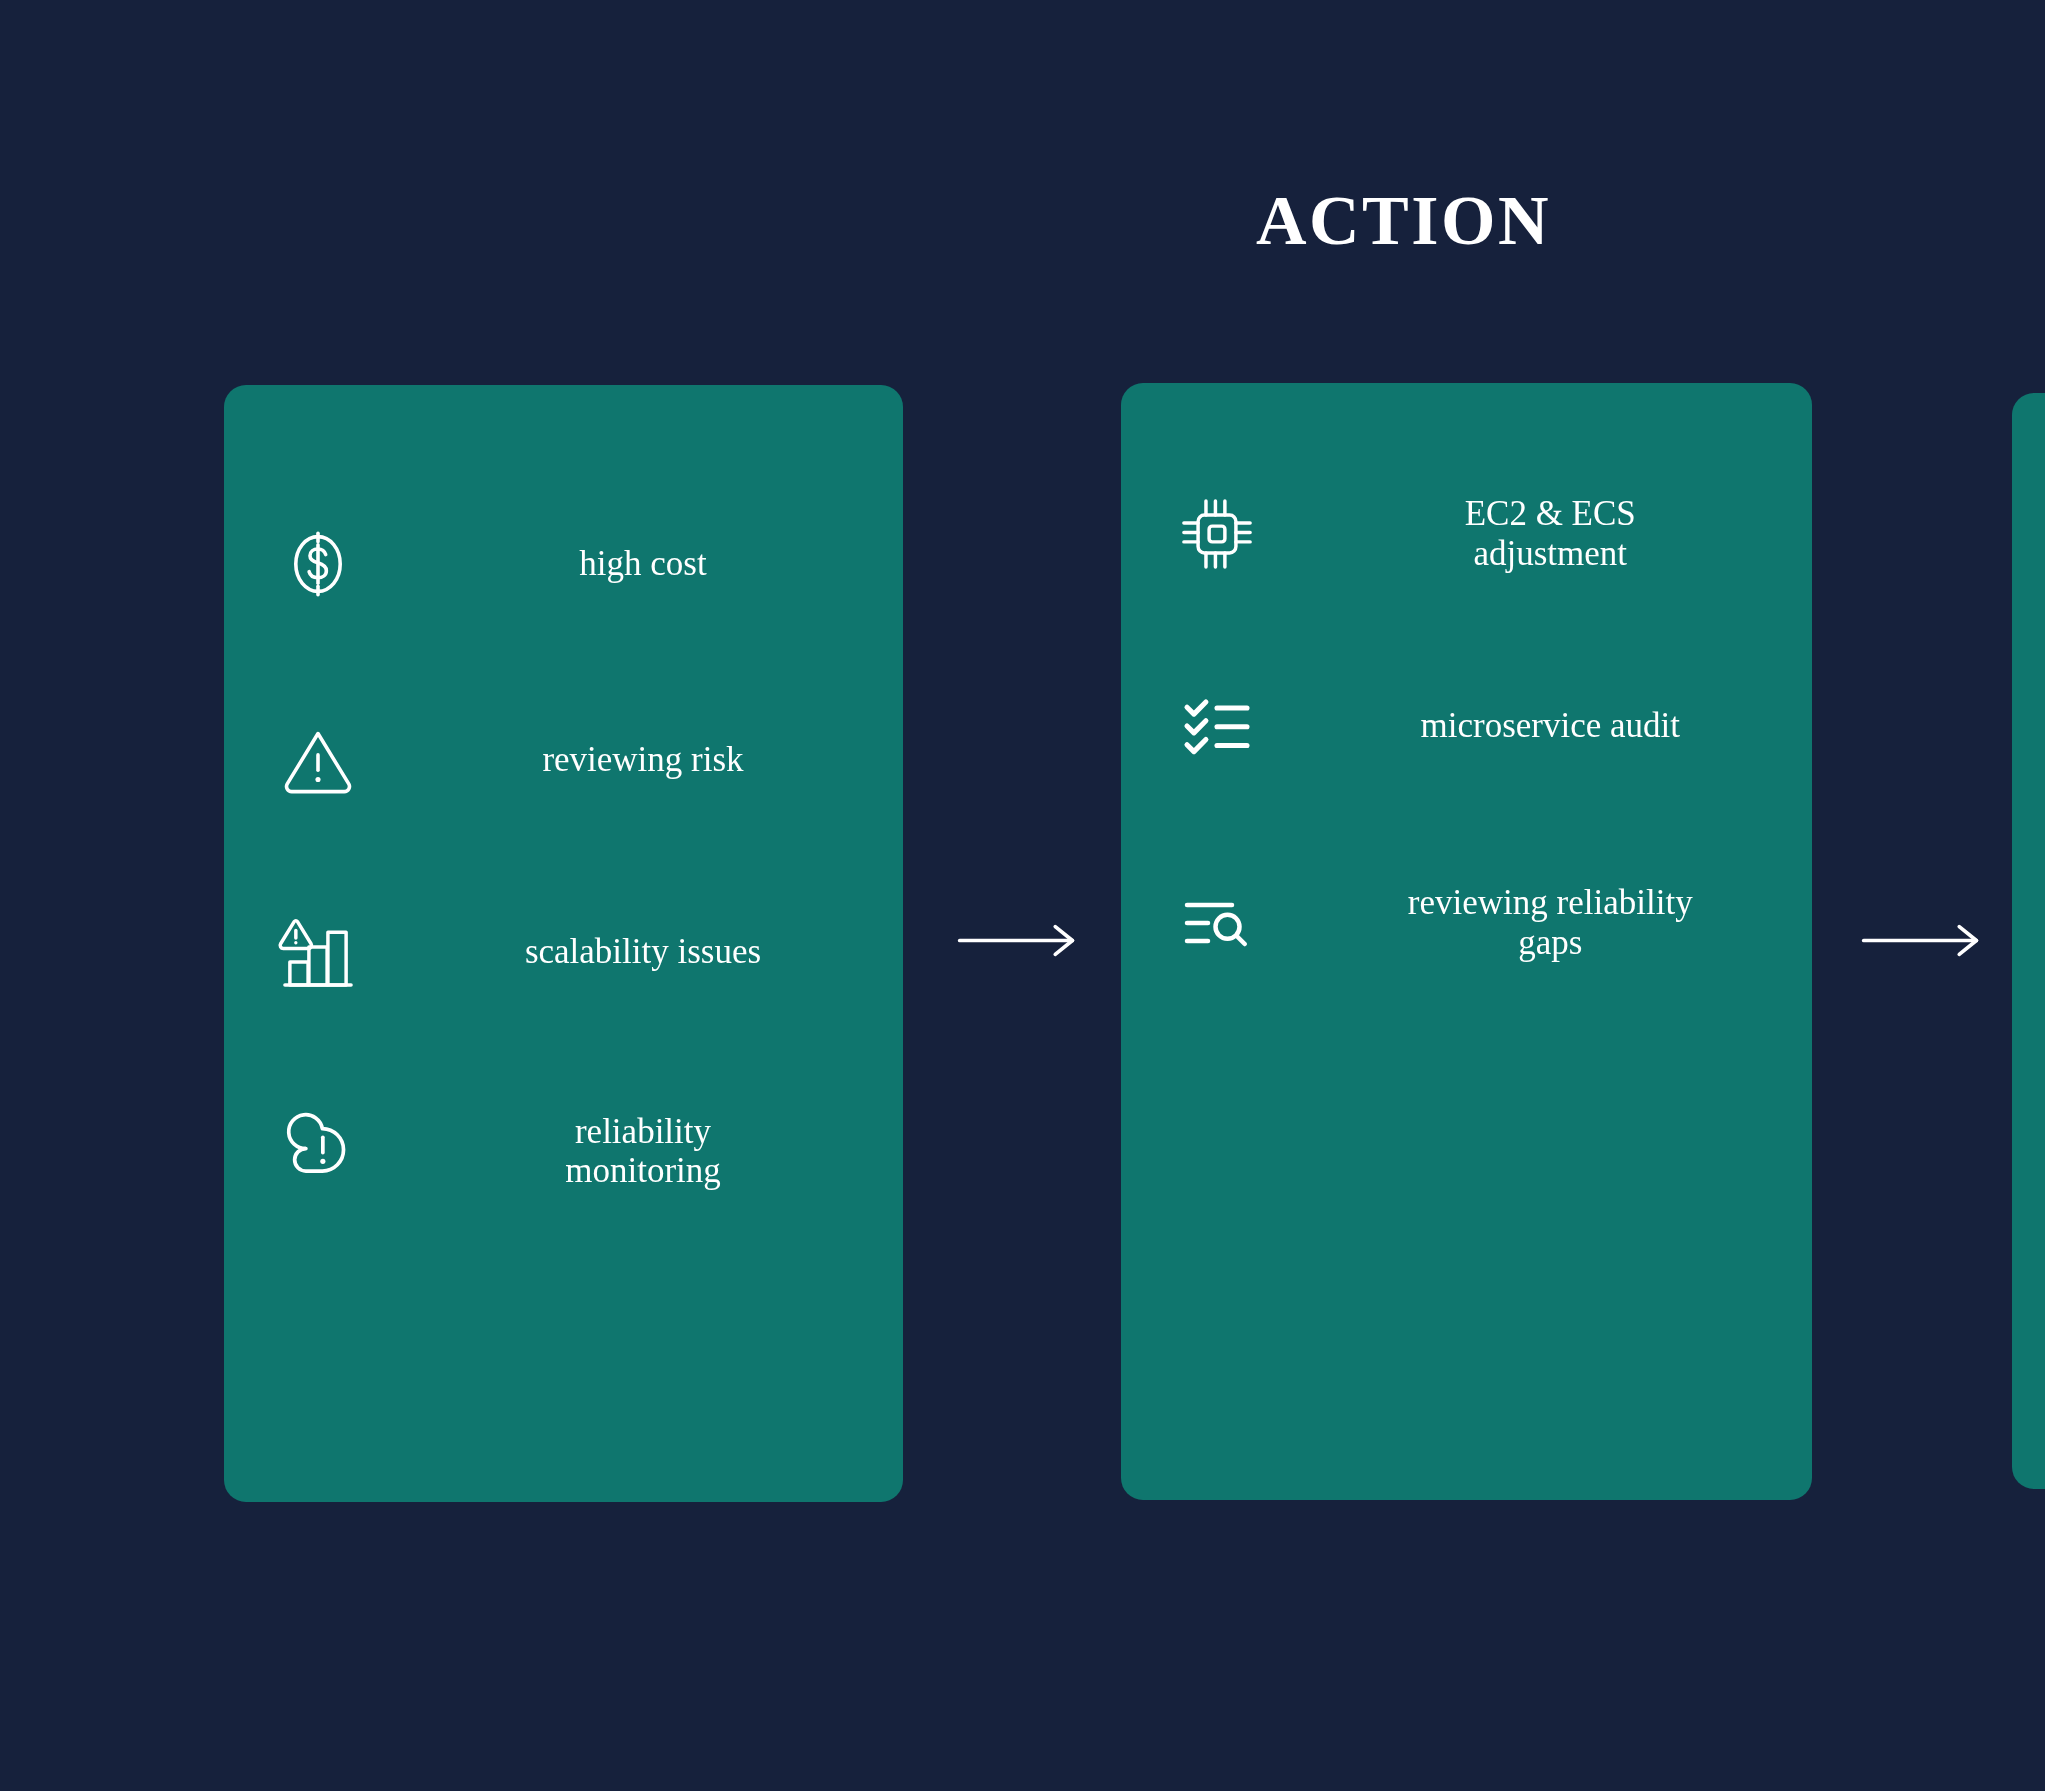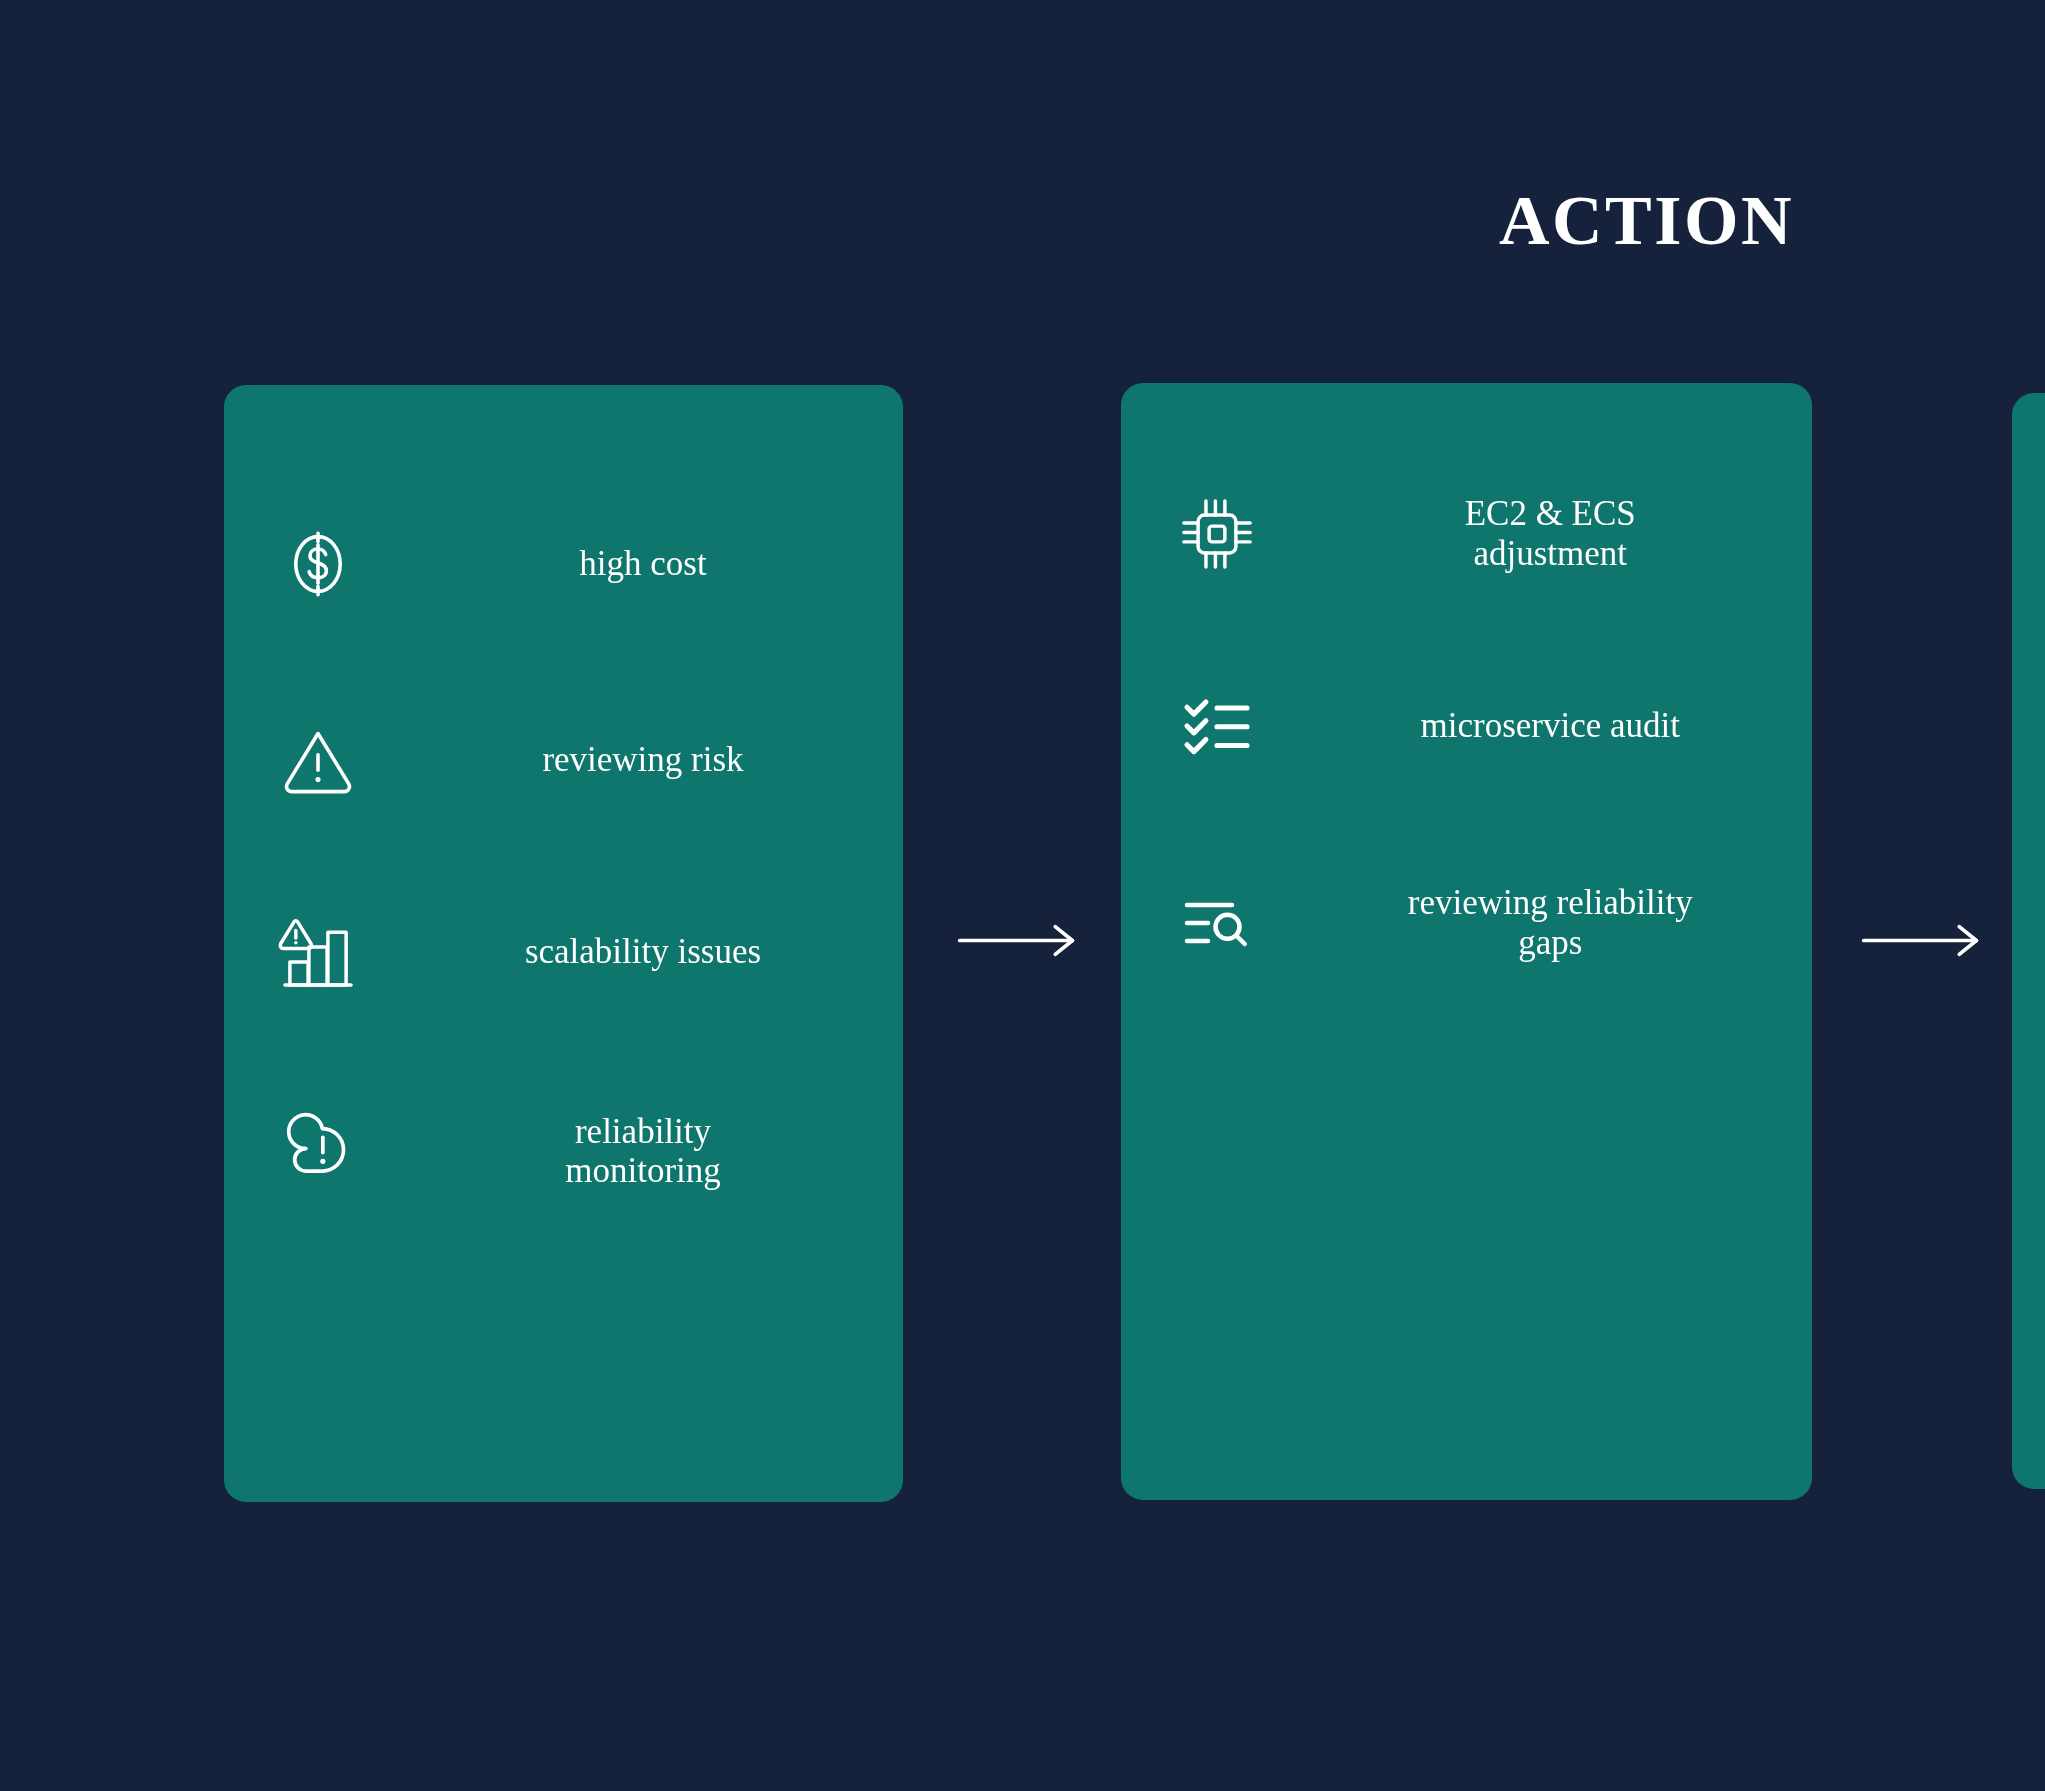--- a/index.html
+++ b/index.html
@@ -32,21 +32,21 @@
     height: 106px;
     display: flex;
     align-items: center;
   }
   .heading-slot {
     display: flex;
     align-items: center;
     justify-content: center;
   }
   .heading-slot.before { position: absolute; left: 221px;  width: 753px; }
-  .heading-slot.action { position: absolute; left: 1099px; width: 695px; justify-content: flex-end; }
+  .heading-slot.action { position: absolute; left: 1056px; width: 695px; }
   .heading-slot.after  { position: absolute; left: 1988px; width: 712px; }
 
   .heading-text {
     font-family: "Liberation Serif", "DejaVu Serif", serif;
     font-weight: 700;
     font-size: 70px;
     letter-spacing: 2.5px;
     color: #ffffff;
     line-height: 1;
     white-space: nowrap;

